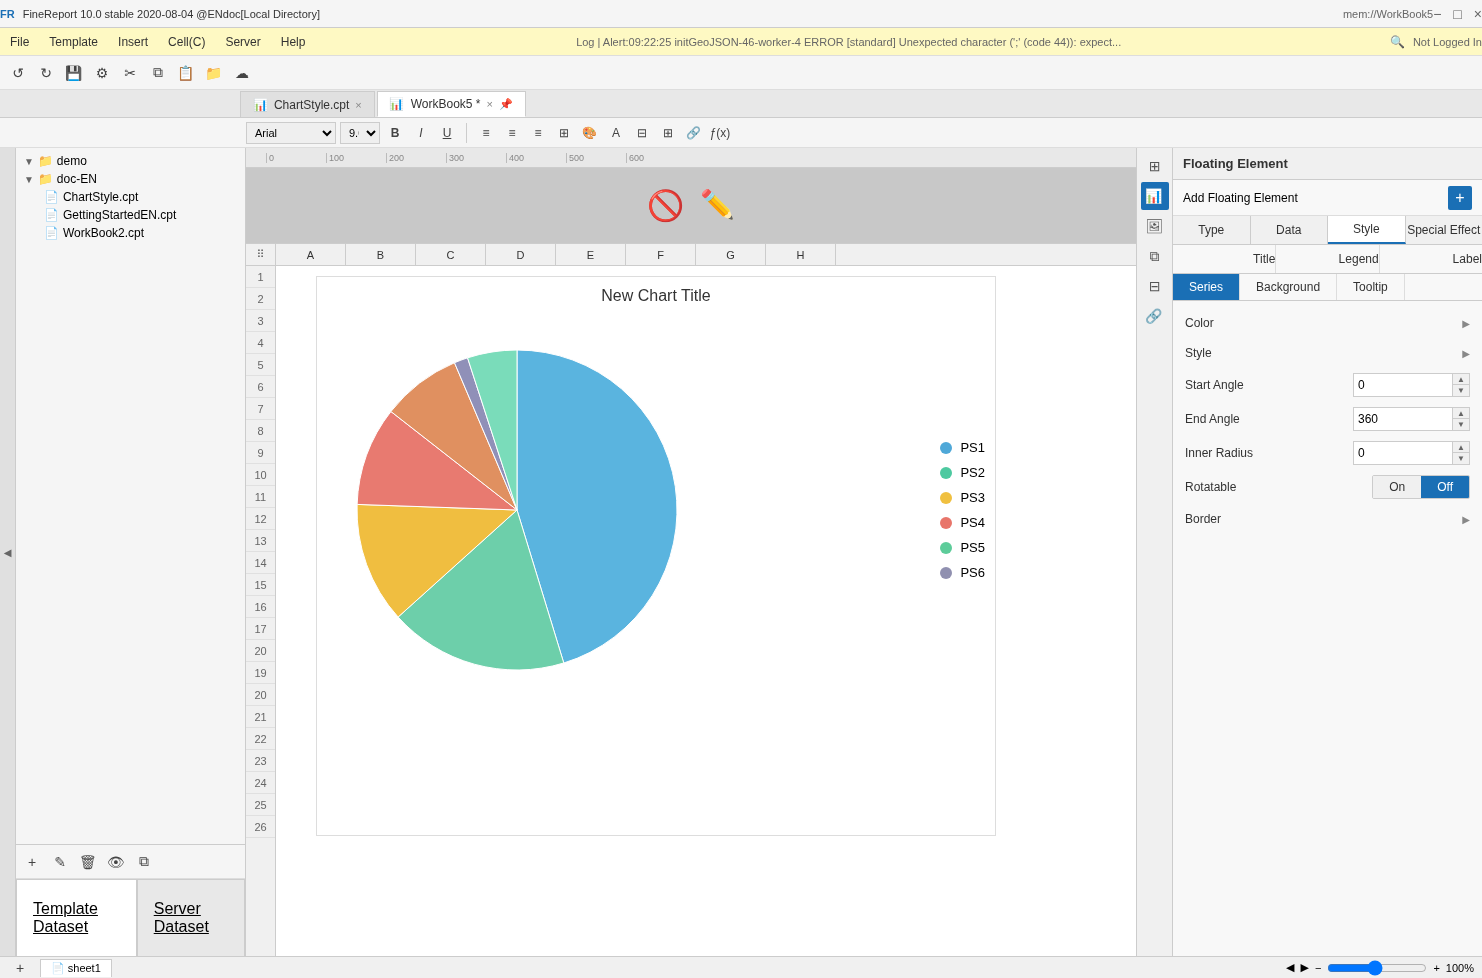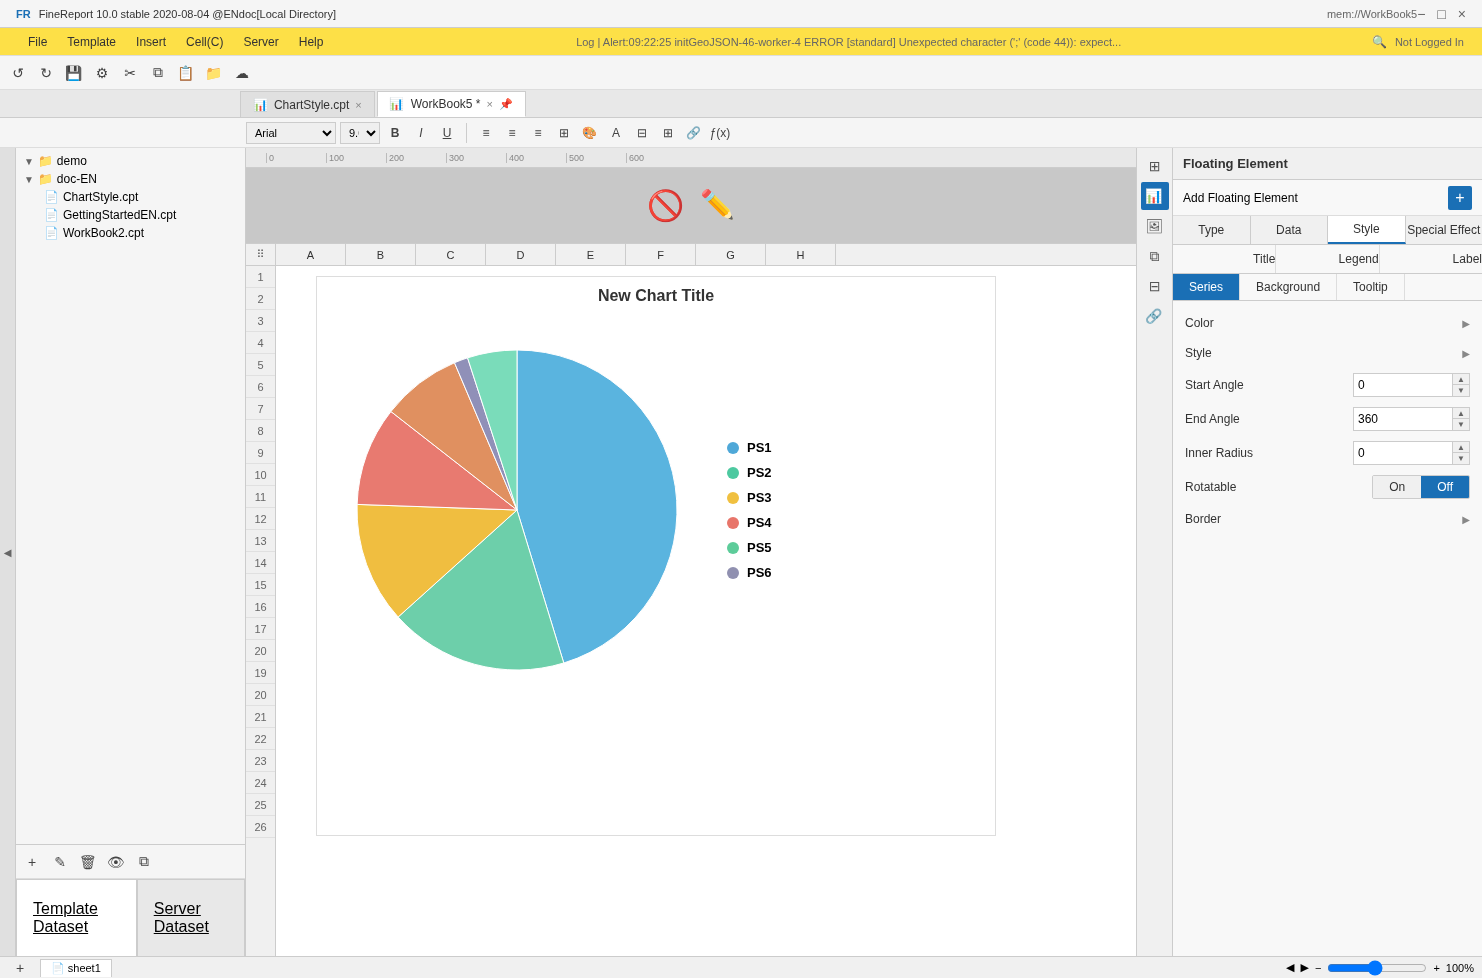--- a/index.html
+++ b/index.html
@@ -5,36 +5,36 @@
     * { box-sizing: border-box; margin: 0; padding: 0; }
     body { font-family: Arial, sans-serif; font-size: 12px; background: #f0f0f0; overflow: hidden; width: 1482px; height: 978px; }
 
     
     #title-bar {
       height: 28px;
       background: #f5f5f5;
       border-bottom: 1px solid #ccc;
       display: flex;
       align-items: center;
-      padding: 0 16px;
+      padding: 0 0;
       font-size: 11px;
     }
     #title-bar .logo { color: #1a6fb5; font-weight: bold; margin-right: 8px; font-size: 11px; }
     #title-bar .title-text { flex: 1; color: #333; }
     #title-bar .win-controls { display: flex; gap: 12px; }
     #title-bar .win-btn { cursor: pointer; color: #666; font-size: 14px; }
 
     
     #menu-bar {
       height: 28px;
-      background: #fde047;
+      background: #fef9c3;
       border-bottom: 1px solid #ddd;
       display: flex;
       align-items: center;
-      padding: 0 18px;
+      padding: 0 0;
     }
     #menu-bar .menu-item {
       padding: 4px 10px;
       cursor: pointer;
       font-size: 12px;
       color: #333;
     }
     #menu-bar .log-area {
       flex: 1;
       text-align: center;
@@ -304,34 +304,33 @@
 
     
     #chart-container {
       position: absolute;
       top: 10px;
       left: 40px;
       width: 680px;
       height: 560px;
       background: white;
       border: 1px solid #ddd;
-      font-weight: bold;
     }
 
     #chart-title {
       text-align: center;
       font-size: 16px;
       padding: 10px 0 5px;
       color: #333;
     }
 
     #chart-content {
       display: flex;
       align-items: center;
-      justify-content: flex-start;
+      justify-content: space-between;
       padding: 10px;
       gap: 20px;
     }
 
     #pie-chart {
       width: 380px;
       height: 380px;
     }
 
     #legend {

